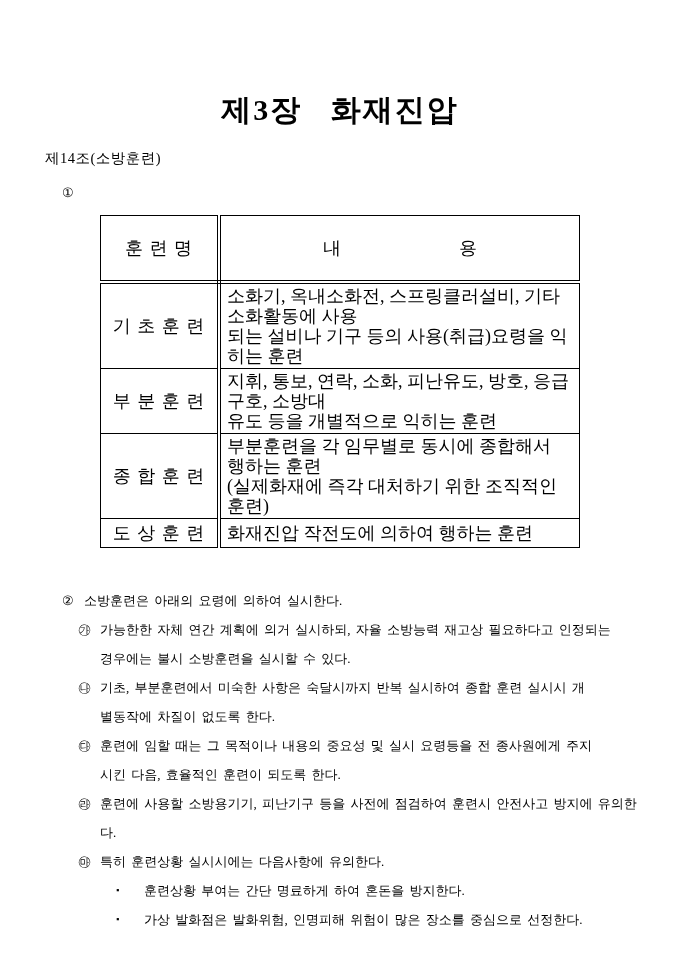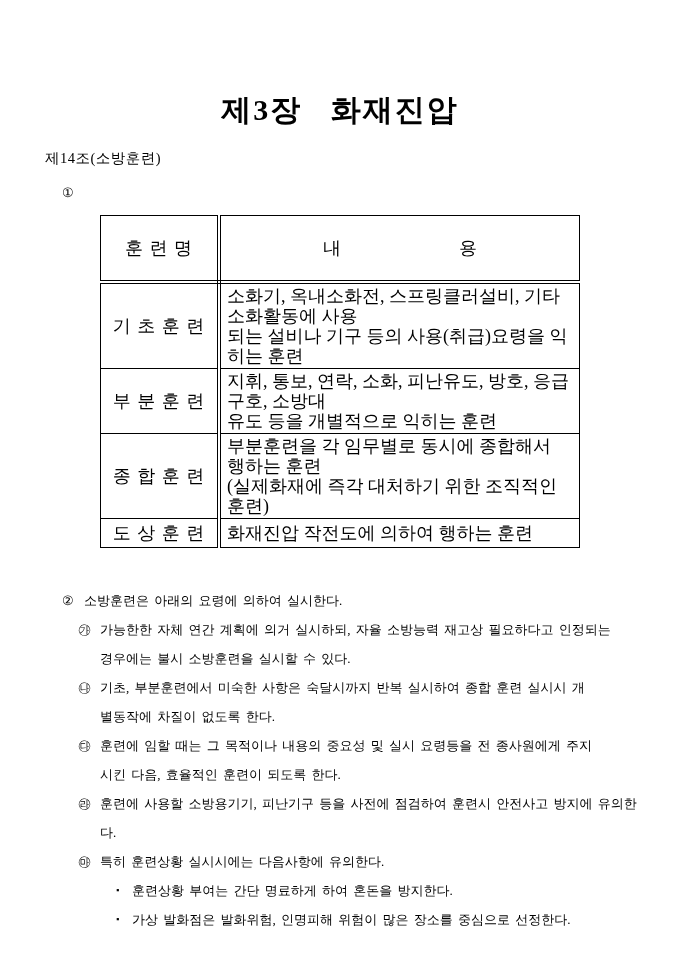--- a/index.html
+++ b/index.html
@@ -90,21 +90,21 @@
     padding-left: 116px;
     font-size: 13px;
     line-height: 29px;
     word-spacing: 2px;
   }
   .bullet-row .sq {
     flex: 0 0 16px;
     font-size: 9px;
     line-height: 29px;
   }
-  .bullet-row .txt { flex: 1 1 auto; }
+  .bullet-row .txt { flex: 1 1 auto; margin-left: 12px; }
 </style>
 </head>
 <body>
 
 <h1 class="page-title">제3장   화재진압</h1>
 
 <div class="article-heading">제14조(소방훈련)</div>
 
 <div class="clause-row lvl1 clause-1">
   <span class="marker">①</span>

